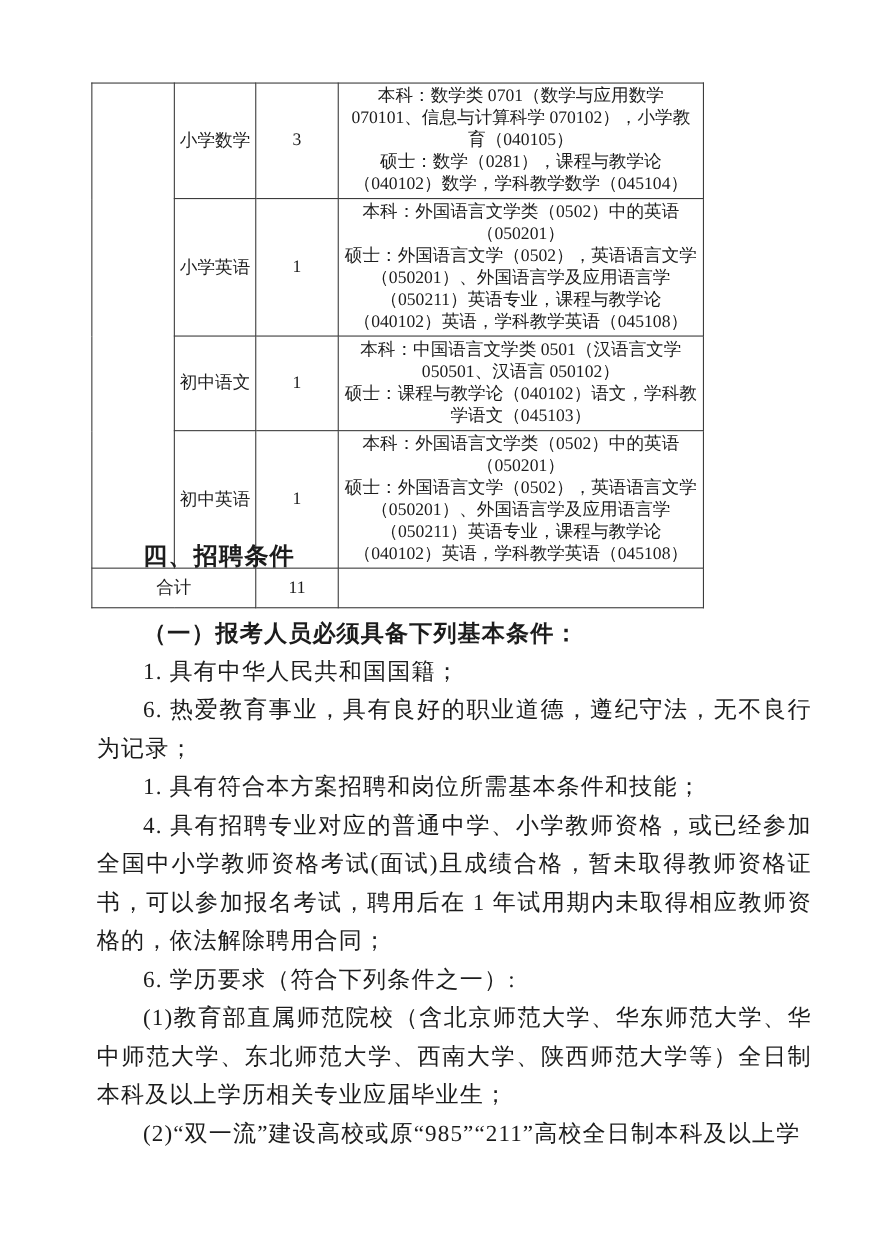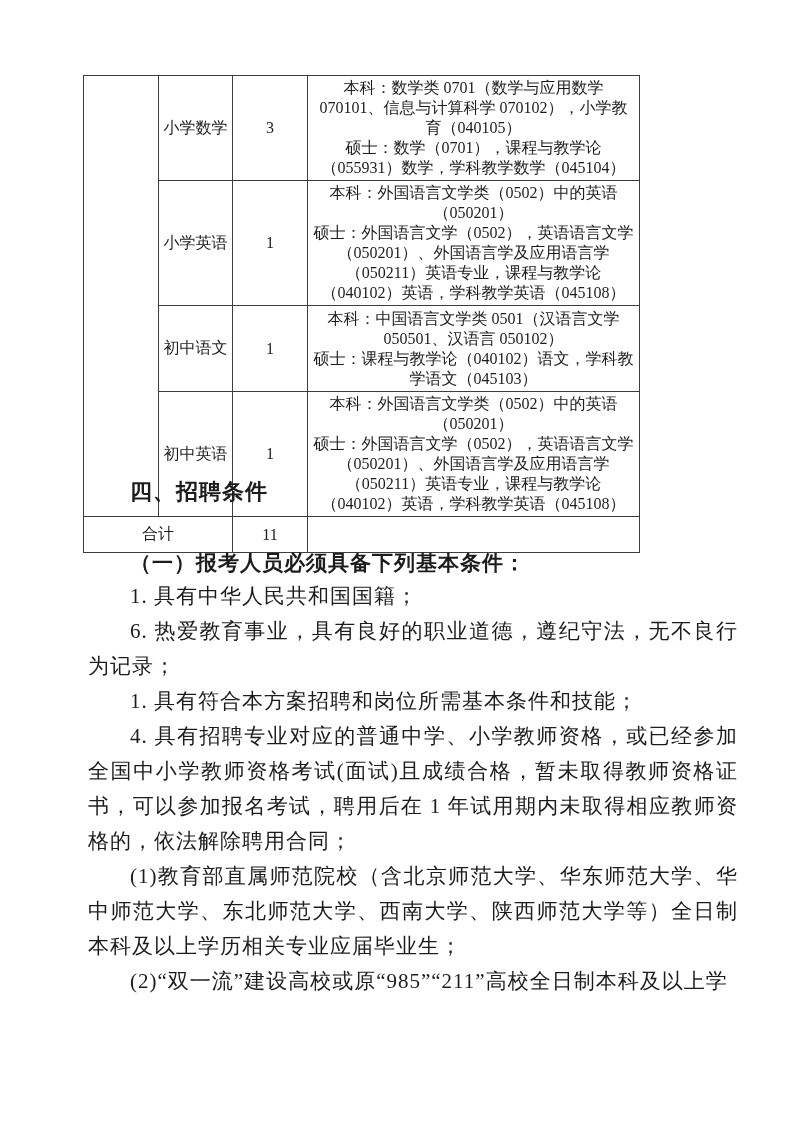--- a/index.html
+++ b/index.html
@@ -37,21 +37,21 @@
     text-align:center; vertical-align:middle;
   }
   td.req {
     padding:2px 5px;
     line-height:20px;
     vertical-align:middle;
     text-align:center;
   }
   
   .content {
-    position:absolute; left:88px; top:476px;
+    position:absolute; left:88px; top:490px;
     width:650px;
   }
   .content p {
     margin:0;
     font-size:21px;
     line-height:35px;
     text-indent:42px;
     text-align:justify;
     letter-spacing:1px;
   }
@@ -76,21 +76,21 @@
         <col class="c3">
         <col class="c4">
     </colgroup>
     <tbody>
       <tr class="r1">
         <td class="empty-col" rowspan="4"></td>
         <td class="pos">小学数学</td>
         <td class="cnt">3</td>
         <td class="req">
           <div>本科：数学类 0701（数学与应用数学 070101、信息与计算科学 070102），小学教育（040105）</div>
-          <div>硕士：数学（0701），课程与教学论（055931）数学，学科教学数学（045104）</div>
+          <div>硕士：数学（0281），课程与教学论（040102）数学，学科教学数学（045104）</div>
         </td>
       </tr>
       <tr class="r2">
         <td class="pos">小学英语</td>
         <td class="cnt">1</td>
         <td class="req">
           <div>本科：外国语言文学类（0502）中的英语（050201）</div>
           <div>硕士：外国语言文学（0502），英语语言文学（050201）、外国语言学及应用语言学（050211）英语专业，课程与教学论（040102）英语，学科教学英语（045108）</div>
         </td>
       </tr>
@@ -118,17 +118,18 @@
     </tbody>
   </table>
 
   <div class="content">
     <p class="h1">四、招聘条件</p>
     <p class="h2">（一）报考人员必须具备下列基本条件：</p>
     <p>1. 具有中华人民共和国国籍；</p>
     <p>6. 热爱教育事业，具有良好的职业道德，遵纪守法，无不良行为记录；</p>
     <p>1. 具有符合本方案招聘和岗位所需基本条件和技能；</p>
     <p>4. 具有招聘专业对应的普通中学、小学教师资格，或已经参加全国中小学教师资格考试(面试)且成绩合格，暂未取得教师资格证书，可以参加报名考试，聘用后在 1 年试用期内未取得相应教师资格的，依法解除聘用合同；</p>
+    <p>6. 学历要求（符合下列条件之一）:</p>
     <p>(1)教育部直属师范院校（含北京师范大学、华东师范大学、华中师范大学、东北师范大学、西南大学、陕西师范大学等）全日制本科及以上学历相关专业应届毕业生；</p>
     <p>(2)“双一流”建设高校或原“985”“211”高校全日制本科及以上学</p>
   </div>
 
 </div>
 
 </body></html>

